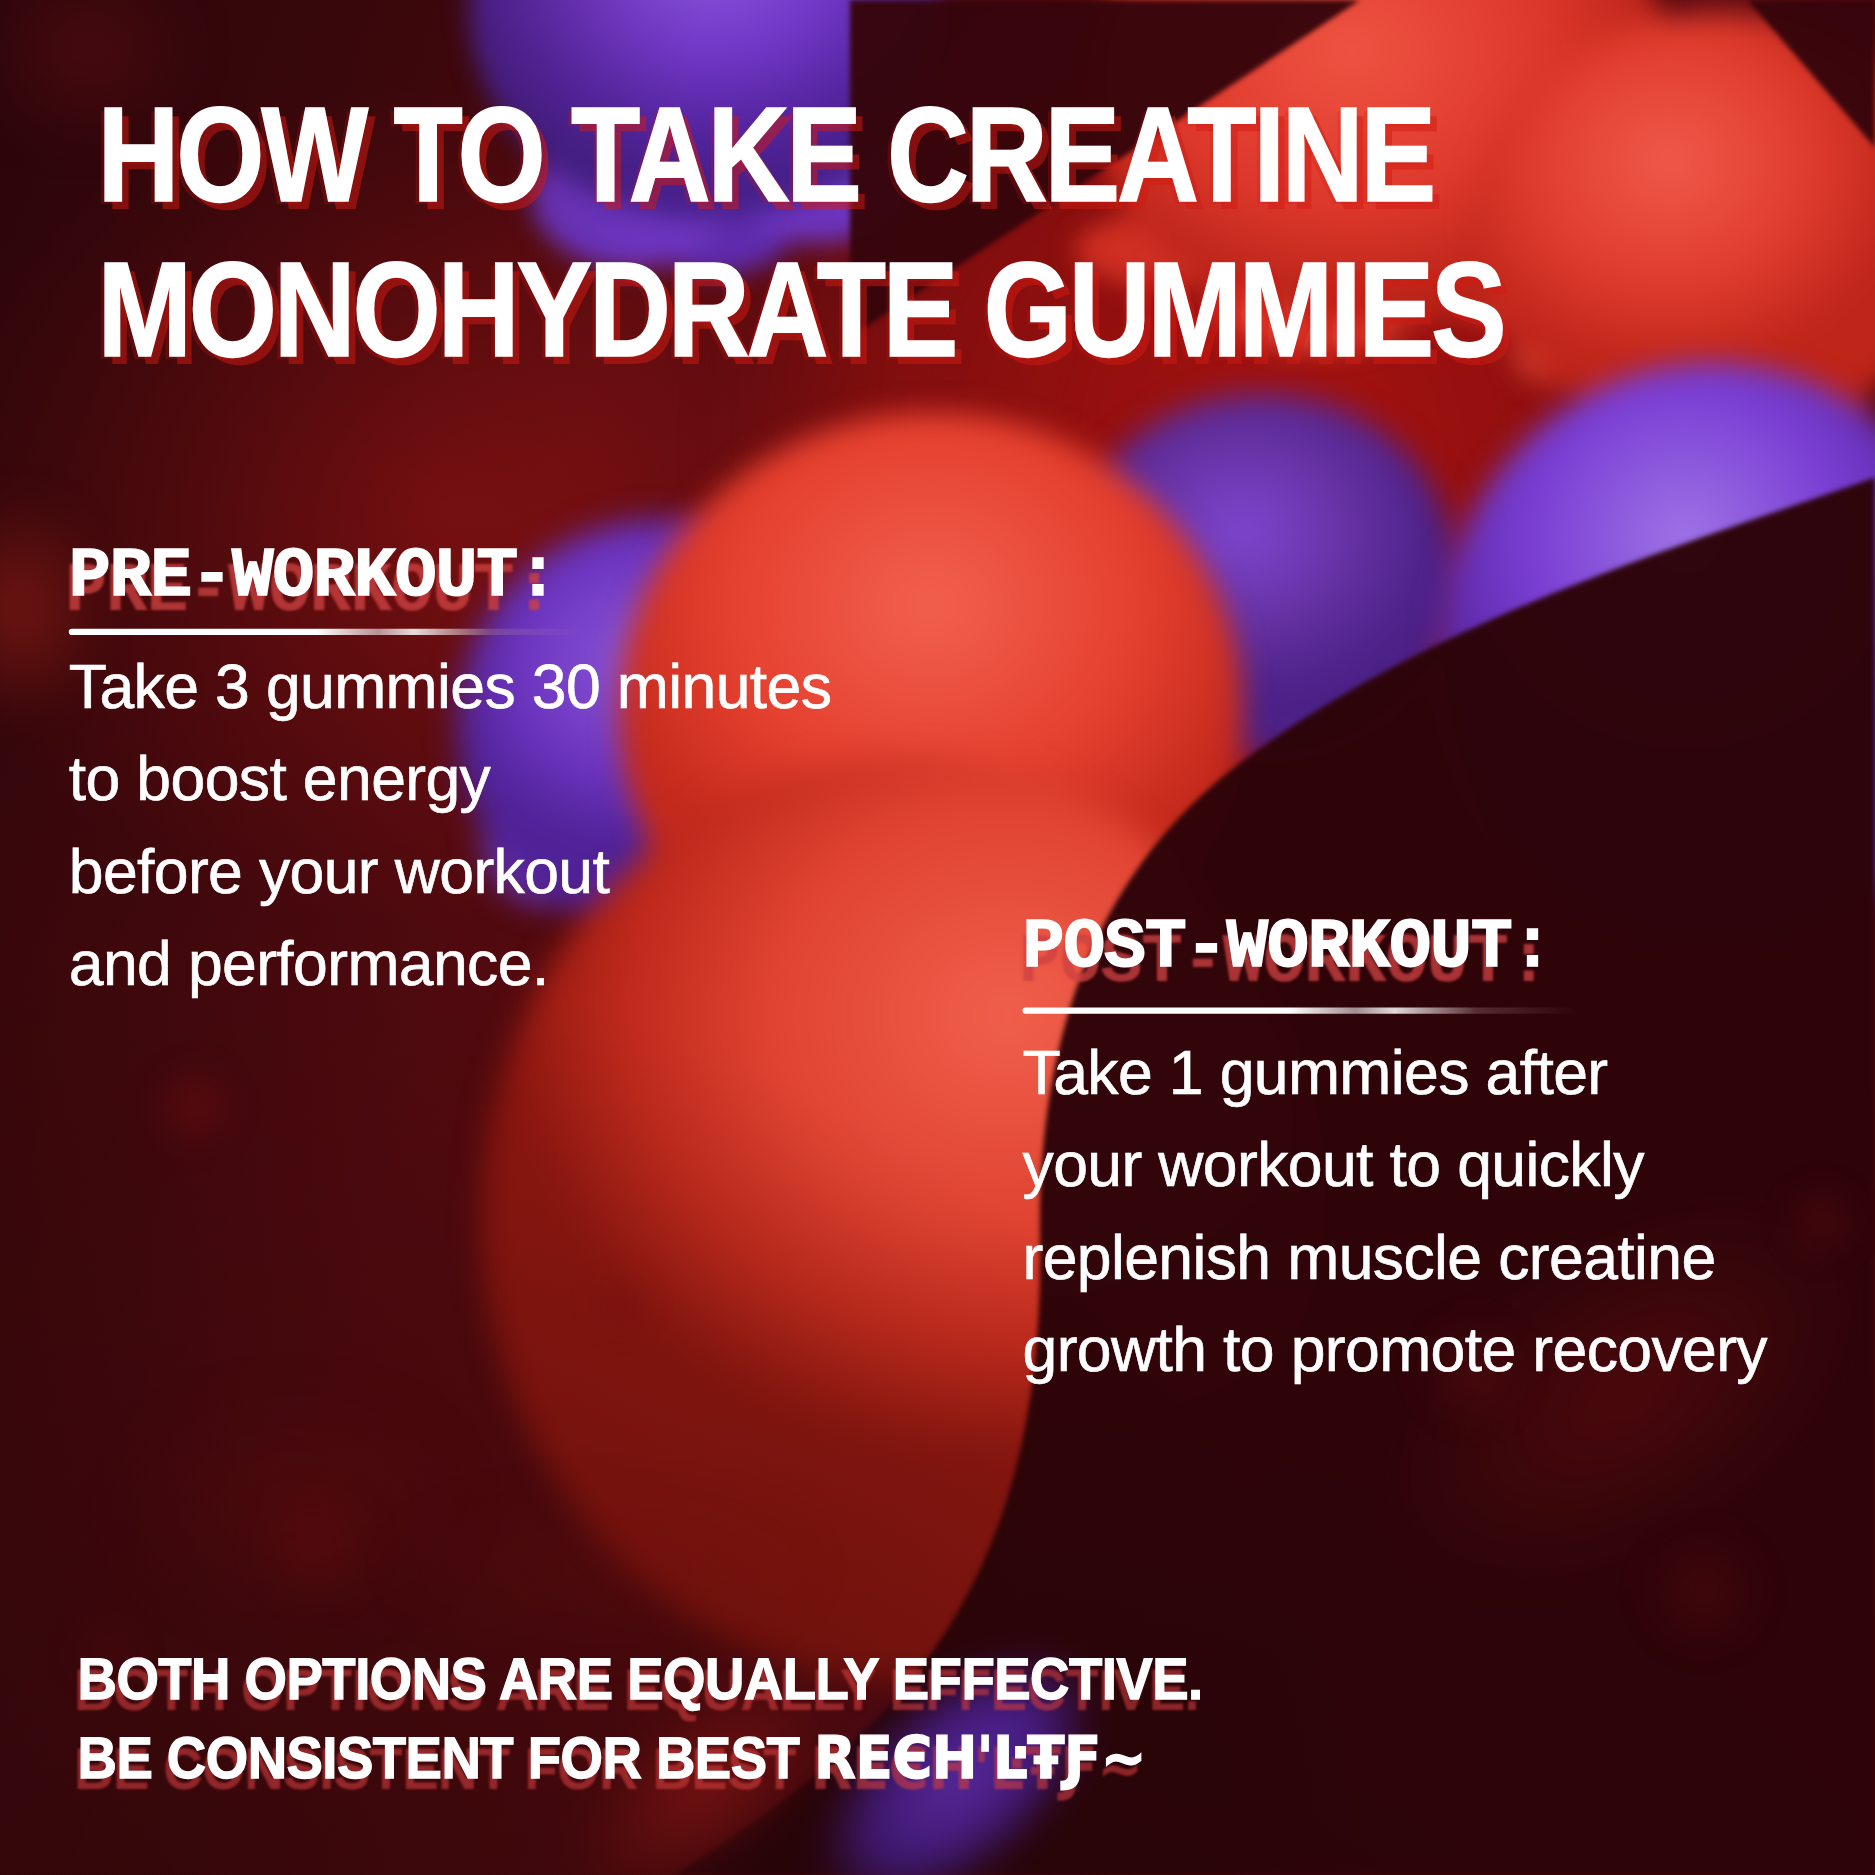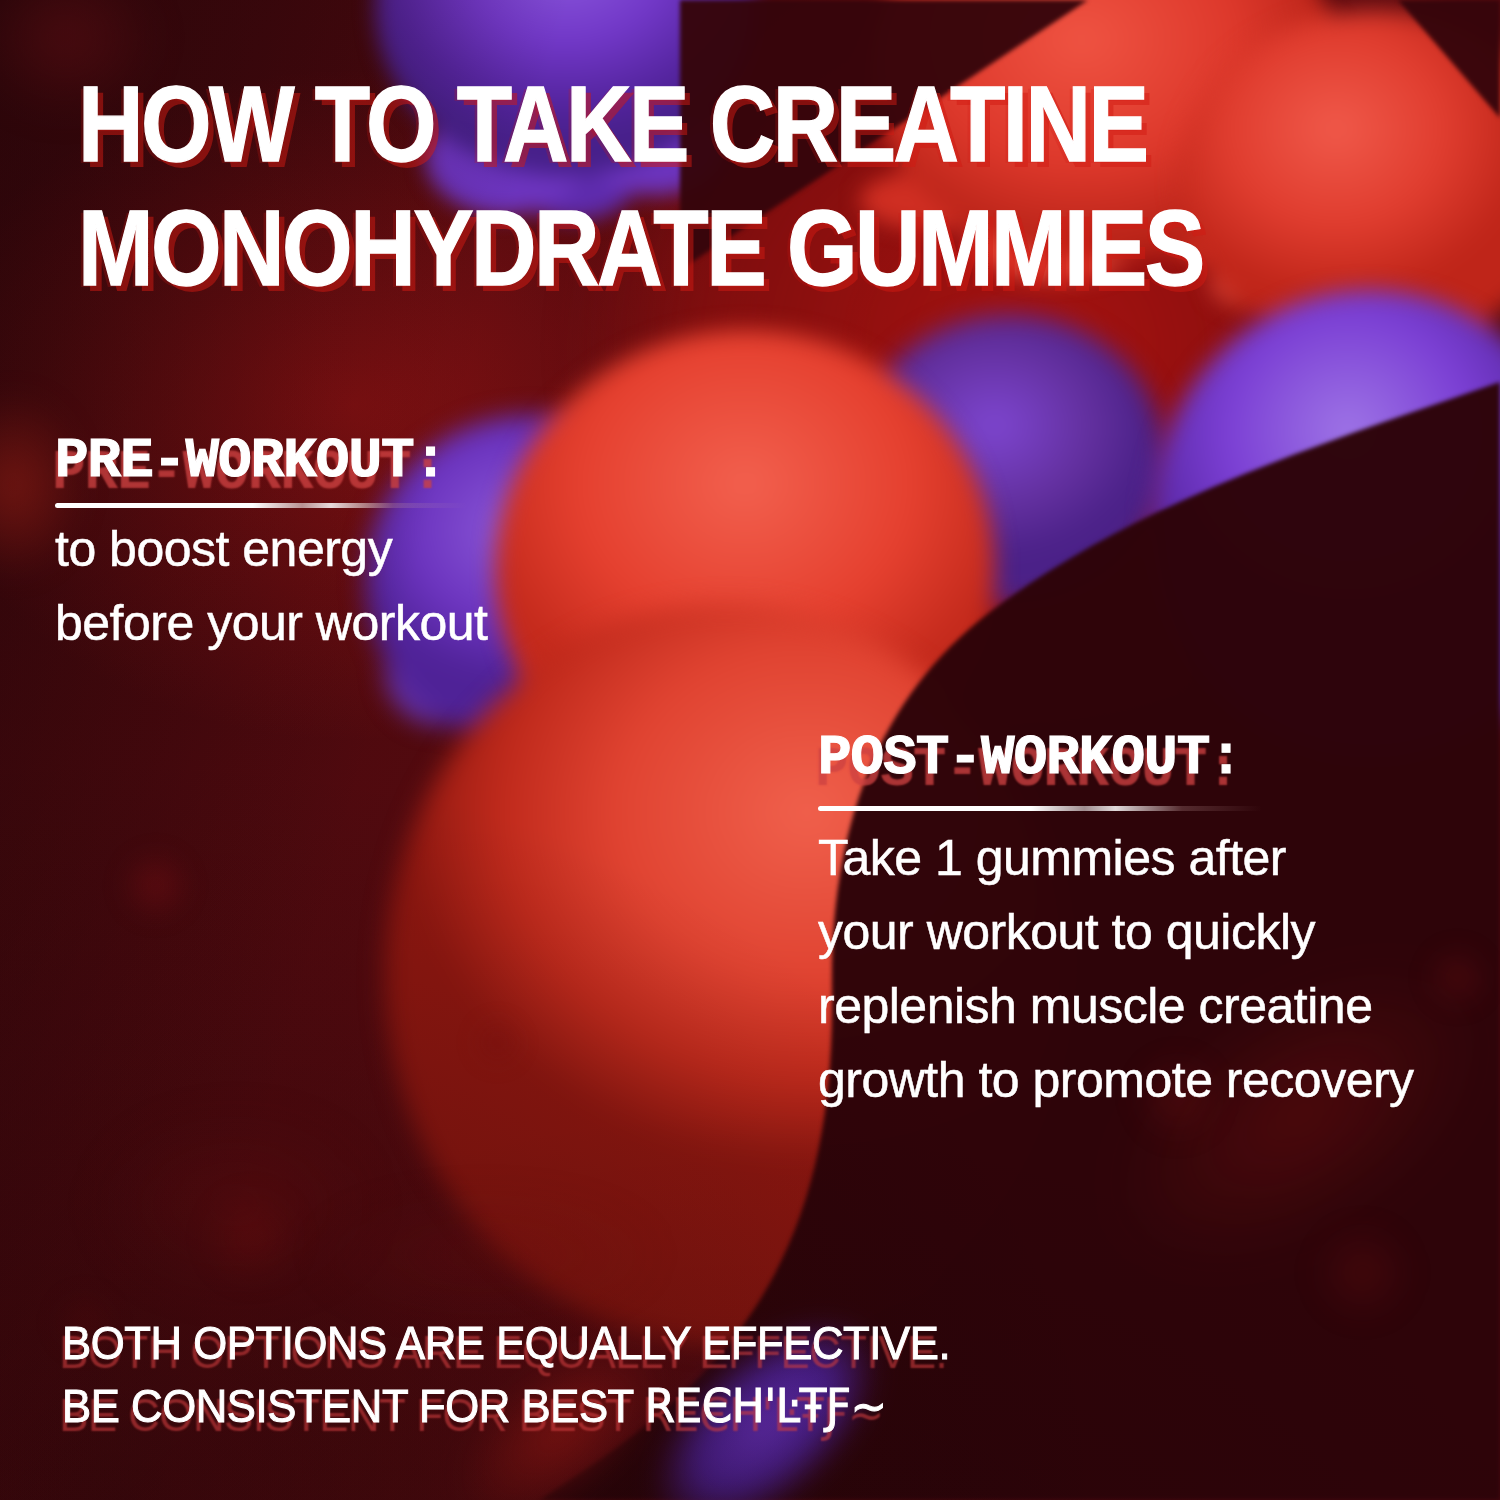--- a/index.html
+++ b/index.html
@@ -106,21 +106,21 @@
   .rule{position:absolute;height:5px;border-radius:3px;z-index:10;
     background:linear-gradient(90deg,#fff 0%,#fff 48%,rgba(255,255,255,.55) 60%,rgba(255,255,255,.85) 67%,rgba(200,160,160,.25) 82%,rgba(200,160,160,0) 100%);}
   .pre-rule{left:55px;top:503px;width:412px;}
   .post-rule{left:818px;top:806px;width:444px;}
   .body-block{font-size:50px;line-height:74px;font-weight:400;letter-spacing:-.5px;
     -webkit-text-stroke:.5px #fff;}
   .pre-body{left:55px;top:512px;padding-top:0;}
   .pre-body{top:512px;}
   .post-body{left:818px;top:821px;}
   .body-line{white-space:nowrap;}
-  .footer-block{left:62px;top:1311px;font-size:47px;line-height:63px;font-weight:400;
+  .footer-block{left:62px;top:1311px;font-size:47px;line-height:63px;font-weight:700;
     letter-spacing:-.5px;-webkit-text-stroke:1px #fff;
     text-shadow:-3px 9px 2px rgba(208,62,64,.6);}
   .footer-block .fline{display:inline-block;transform:scaleX(.93);transform-origin:0 50%;white-space:nowrap;}
   .glitch{font-family:"DejaVu Sans","Liberation Sans",sans-serif;}
 </style>
 </head>
 <body>
 
 <div class="stage">
 
@@ -160,22 +160,24 @@
   <div class="layer vignette"></div>
 
   <div class="txt title">
     <span class="tline">HOW TO TAKE CREATINE</span><br>
     <span class="tline">MONOHYDRATE GUMMIES</span>
   </div>
 
   <div class="txt sec-heading pre-heading">PRE-WORKOUT:</div>
   <div class="rule pre-rule"></div>
   <div class="txt body-block pre-body">
+    <div class="body-line">Take 3 gummies 30 minutes</div>
     <div class="body-line">to boost energy</div>
     <div class="body-line">before your workout</div>
+    <div class="body-line">and performance.</div>
   </div>
 
   <div class="txt sec-heading post-heading">POST-WORKOUT:</div>
   <div class="rule post-rule"></div>
   <div class="txt body-block post-body">
     <div class="body-line">Take 1 gummies after</div>
     <div class="body-line">your workout to quickly</div>
     <div class="body-line">replenish muscle creatine</div>
     <div class="body-line">growth to promote recovery</div>
   </div>

